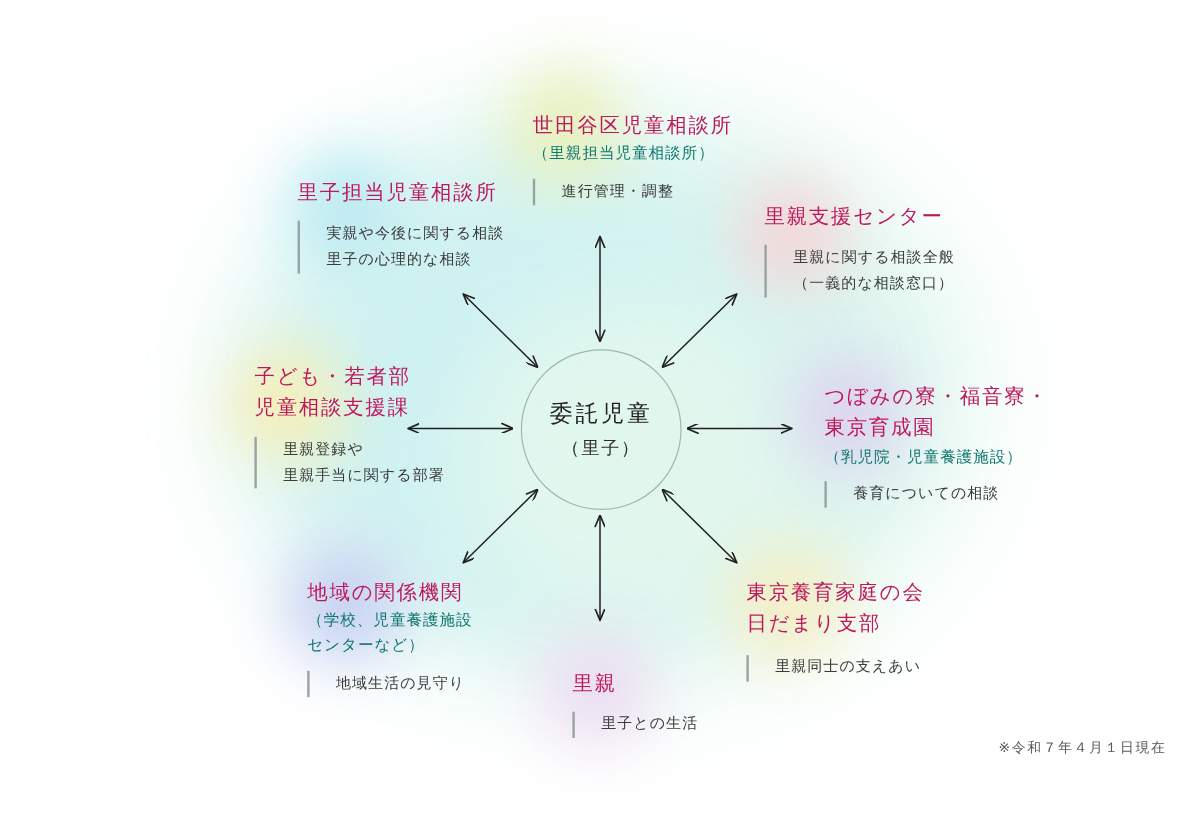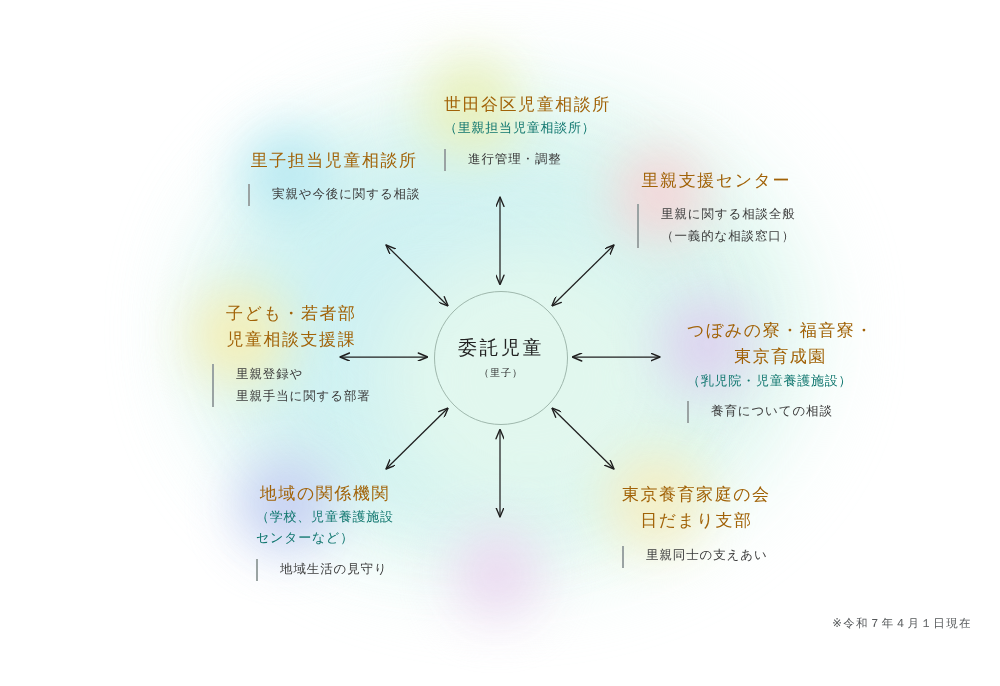--- a/index.html
+++ b/index.html
@@ -58,23 +58,22 @@
 
   
   .node {
     position: absolute;
     color: #2d2d2d;
   }
   .node-title {
     font-size: 17px;
     line-height: 1.55;
     letter-spacing: .09em;
-    color: #a16207;
-    white-space: nowrap;
-    text-align: center;
+    color: #be185d;
+    white-space: nowrap;
   }
   .node-sub {
     font-size: 13px;
     line-height: 1.6;
     letter-spacing: .06em;
     color: #0f766e;
     white-space: nowrap;
   }
   .node-note {
     margin-top: 10px;
@@ -102,21 +101,21 @@
     background: transparent;
     font-family: Liberation Mono, monospace;
   }
   #center-node .c-main {
     font-size: 19px;
     letter-spacing: .13em;
     color: #222;
     line-height: 1.4;
   }
   #center-node .c-sub {
-    font-size: 10px;
+    font-size: 15px;
     letter-spacing: .1em;
     color: #2b2b2b;
     margin-top: 4px;
   }
 
   
   #arrows {
     position: absolute;
     left: 0; top: 0;
     width: 1000px; height: 686px;
@@ -191,20 +190,21 @@
     <div class="node-sub">（里親担当児童相談所）</div>
     <div class="node-note">
       <span class="ln">進行管理・調整</span>
     </div>
   </div>
 
   <div class="node" style="left:248px; top:148px;">
     <div class="node-title">里子担当児童相談所</div>
     <div class="node-note">
       <span class="ln">実親や今後に関する相談</span>
+      <span class="ln">里子の心理的な相談</span>
     </div>
   </div>
 
   <div class="node" style="left:637px; top:168px;">
     <div class="node-title">里親支援センター</div>
     <div class="node-note">
       <span class="ln">里親に関する相談全般</span>
       <span class="ln">（一義的な相談窓口）</span>
     </div>
   </div>
@@ -237,16 +237,22 @@
   </div>
 
   <div class="node" style="left:622px; top:483px;font-family:Liberation Mono, monospace;">
     <div class="node-title">東京養育家庭の会</div>
     <div class="node-title">日だまり支部</div>
     <div class="node-note">
       <span class="ln">里親同士の支えあい</span>
     </div>
   </div>
 
+  <div class="node" style="left:477px; top:557px;">
+    <div class="node-title">里親</div>
+    <div class="node-note">
+      <span class="ln">里子との生活</span>
+    </div>
+  </div>
 
   <div id="footnote">※令和７年４月１日現在</div>
 
 </div>
 
 </body></html>

